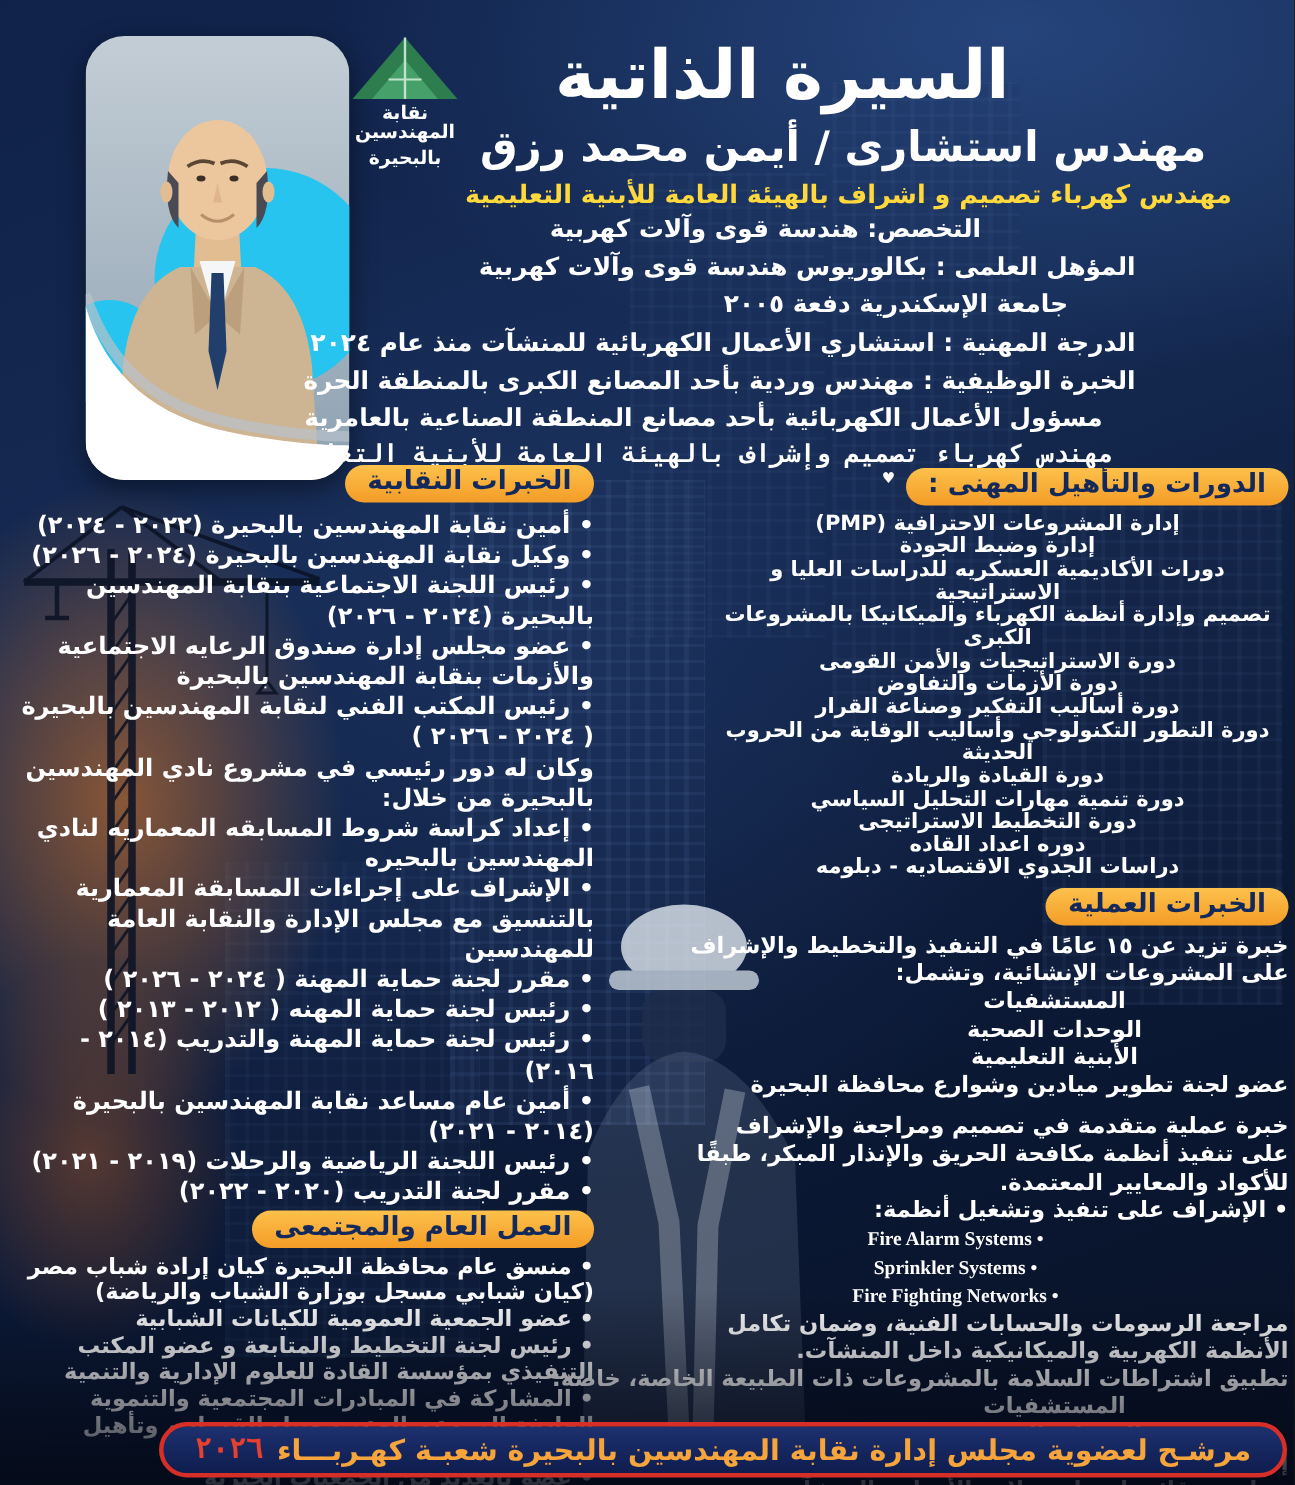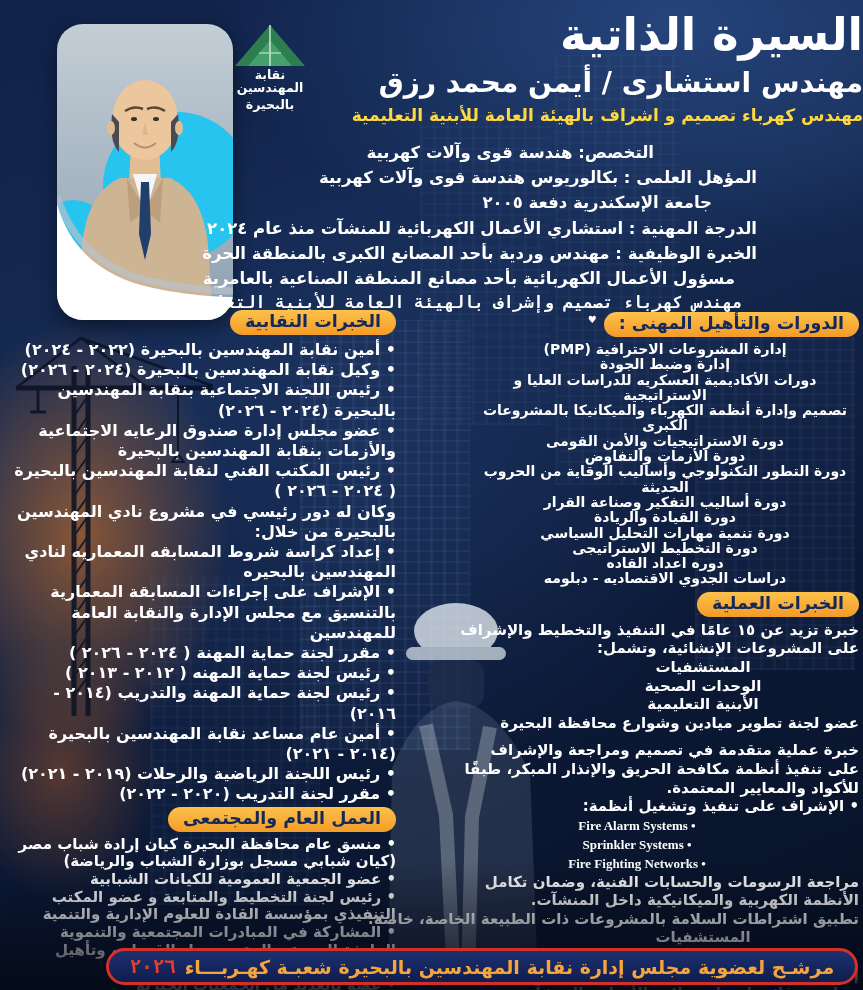--- a/index.html
+++ b/index.html
@@ -28,21 +28,21 @@
   .crane{position:absolute;left:8px;top:326px;opacity:.85;}
   .worker{position:absolute;left:388px;top:583px;opacity:.8;}
   
   .photo{position:absolute;left:57px;top:24px;width:176px;height:296px;border-radius:26px;
     overflow:hidden;box-shadow:0 6px 18px rgba(0,0,0,.45);}
   
   .logo{position:absolute;left:222px;top:20px;width:96px;text-align:center;line-height:1.1;}
   .logo .t1{font-size:12.5px;margin-top:-4px;}
   .logo .t2{font-size:12.5px;margin-top:3px;}
   
-  .hdr{position:absolute;top:1px;right:0;left:310px;text-align:right;}
+  .hdr{position:absolute;top:16px;right:0;left:310px;text-align:left;}
   .title{font-size:45px;line-height:57px;margin-top:5px;padding-left:60px;letter-spacing:1px;}
   .name{font-size:28px;line-height:40px;padding-left:10px;}
   .role{font-size:17px;line-height:24px;color:#ffd83d;}
   .specs{position:absolute;top:140px;right:106px;left:0;}
   .specs .li{font-size:16.5px;line-height:25.2px;text-align:right;}
   .specs .s1{padding-right:103px;}
   .specs .s2{padding-right:45px;}
   .specs .s3{padding-right:22px;}
   .specs .s4{padding-right:15px;font-family:Liberation Mono, monospace;}
   
@@ -206,22 +206,22 @@
     <div class="pill-row">
       <span class="pill">الدورات والتأهيل المهنى :</span><span class="heart">♥</span>
     </div>
     <div class="courses-list">
         <div class="li">إدارة المشروعات الاحترافية (PMP)</div>
         <div class="li">إدارة وضبط الجودة</div>
         <div class="li">دورات الأكاديمية العسكريه للدراسات العليا  و الاستراتيجية</div>
         <div class="li">تصميم وإدارة أنظمة الكهرباء والميكانيكا بالمشروعات الكبرى</div>
         <div class="li">دورة الاستراتيجيات والأمن القومى</div>
         <div class="li">دورة الأزمات والتفاوض</div>
+        <div class="li">دورة أساليب التفكير وصناعة القرار</div>
         <div class="li">دورة التطور التكنولوجي وأساليب الوقاية من الحروب الحديثة</div>
-        <div class="li">دورة أساليب التفكير وصناعة القرار</div>
         <div class="li">دورة القيادة والريادة</div>
         <div class="li">دورة تنمية مهارات التحليل السياسي</div>
         <div class="li">دورة التخطيط الاستراتيجى</div>
         <div class="li">دوره اعداد القاده</div>
         <div class="li">دراسات الجدوي الاقتصاديه - دبلومه</div>
       </div>
     <div class="pill-row work-head">
       <span class="pill">الخبرات العملية</span>
     </div>
     <div class="work-list">

